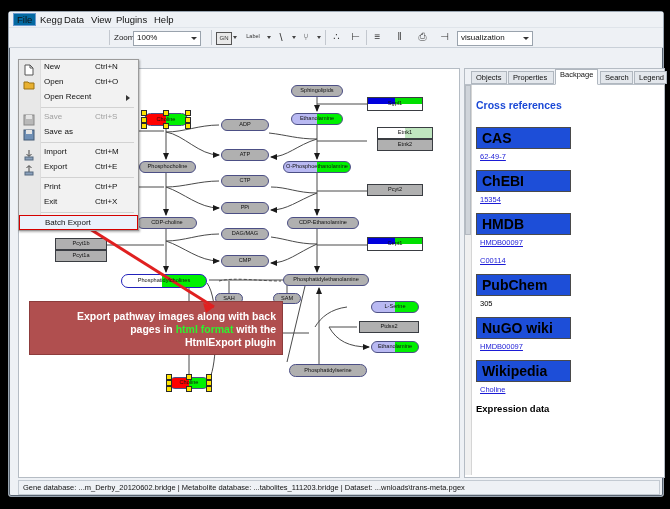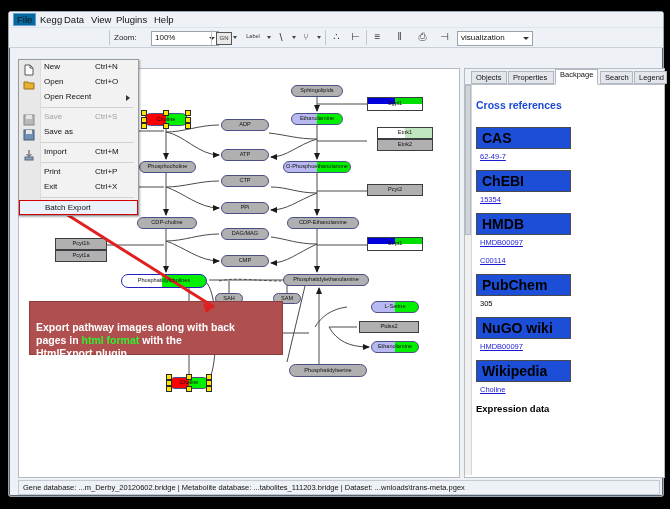--- a/index.html
+++ b/index.html
@@ -48,22 +48,22 @@
   .gene{border:1px solid #3a3d42;background:#b0b0b0;}
   .lbl{position:relative;z-index:3;}
 
   svg.edges{position:absolute;left:0;top:0;width:440px;height:408px;overflow:visible;}
 
   
   .handle{position:absolute;width:4px;height:4px;background:#ffe400;border:1px solid #2a2a2a;}
 
   
   .callout{position:absolute;background:#b04f4f;border:1px solid #8d3c3c;
-      color:#fff;font-weight:bold;font-size:10.5px;line-height:13px;text-align:left;
-      padding:19px 6px;box-sizing:border-box;}
+      color:#fff;font-weight:bold;font-size:10.5px;line-height:13px;text-align:right;
+      padding:8px 6px;box-sizing:border-box;}
   .callout .hl{color:#2ef22e;}
 
   
   .rpanel{position:absolute;left:455px;top:56px;width:199px;height:408px;background:#fff;
           border:1px solid #b5bcc4;}
   .rtabs{position:relative;height:15px;background:#eef1f5;border-bottom:1px solid #b9c0c8;}
   .rtab{position:absolute;top:2px;height:13px;font-size:7.5px;color:#111;
         border:1px solid #b0b7bf;background:#e3e7ec;padding:1px 4px;box-sizing:border-box;}
   .rtab.active{background:#fff;border-bottom:1px solid #fff;top:0px;height:16px;padding-top:0;}
   .rbody{position:absolute;left:7px;top:16px;right:2px;bottom:2px;overflow:hidden;background:#fff;}
@@ -109,21 +109,21 @@
     <div class="mi" style="left:27px">Kegg</div>
     <div class="mi" style="left:51px">Data</div>
     <div class="mi" style="left:78px">View</div>
     <div class="mi" style="left:103px">Plugins</div>
     <div class="mi" style="left:141px">Help</div>
   </div>
 
   <div class="toolbar">
     <div class="tbsep" style="left:100px"></div>
     <div class="zlabel" style="left:105px">Zoom:</div>
-    <div class="combo" style="left:142px;top:3px;width:66px">
+    <div class="combo" style="left:124px;top:3px;width:66px">
       <div class="cv">100%</div>
       <div class="carrow"></div>
     </div>
     <div class="tbsep" style="left:202px"></div>
     <div class="tbtn" style="left:207px;top:4px;width:14px;height:11px;border:1px solid #555;font-size:6px;line-height:11px;background:#e9e9e9">GN</div>
     <div class="mini-arrow" style="left:224px"></div>
     <div class="tbtn" style="left:233px;top:5px;width:22px;font-size:5.5px">Label</div>
     <div class="mini-arrow" style="left:258px"></div>
     <div class="tbtn" style="left:266px;top:3px;width:12px;font-size:11px;line-height:12px">\</div>
     <div class="mini-arrow" style="left:283px"></div>
@@ -400,20 +400,28 @@
           </div>
           <div class="msep"></div>
           <div class="mrow">
             <span class="micon"><svg viewBox="0 0 12 12">
                 <path d="M6 1v6M3.5 5L6 7.5 8.5 5" stroke="#444" fill="none"></path>
                 <rect x="2" y="8" width="8" height="3" fill="#8aa0bb" stroke="#55687f"></rect>
               </svg></span>
             <span class="mtxt">Import</span>
             <span class="macc">Ctrl+M</span>
           </div>
+          <div class="mrow">
+            <span class="micon"><svg viewBox="0 0 12 12">
+                <path d="M6 8V2M3.5 4L6 1.5 8.5 4" stroke="#444" fill="none"></path>
+                <rect x="2" y="8" width="8" height="3" fill="#8aa0bb" stroke="#55687f"></rect>
+              </svg></span>
+            <span class="mtxt">Export</span>
+            <span class="macc">Ctrl+E</span>
+          </div>
           <div class="msep"></div>
           <div class="mrow">
             <span class="mtxt">Print</span>
             <span class="macc">Ctrl+P</span>
           </div>
           <div class="mrow">
             <span class="mtxt">Exit</span>
             <span class="macc">Ctrl+X</span>
           </div>
           <div class="msep"></div>

